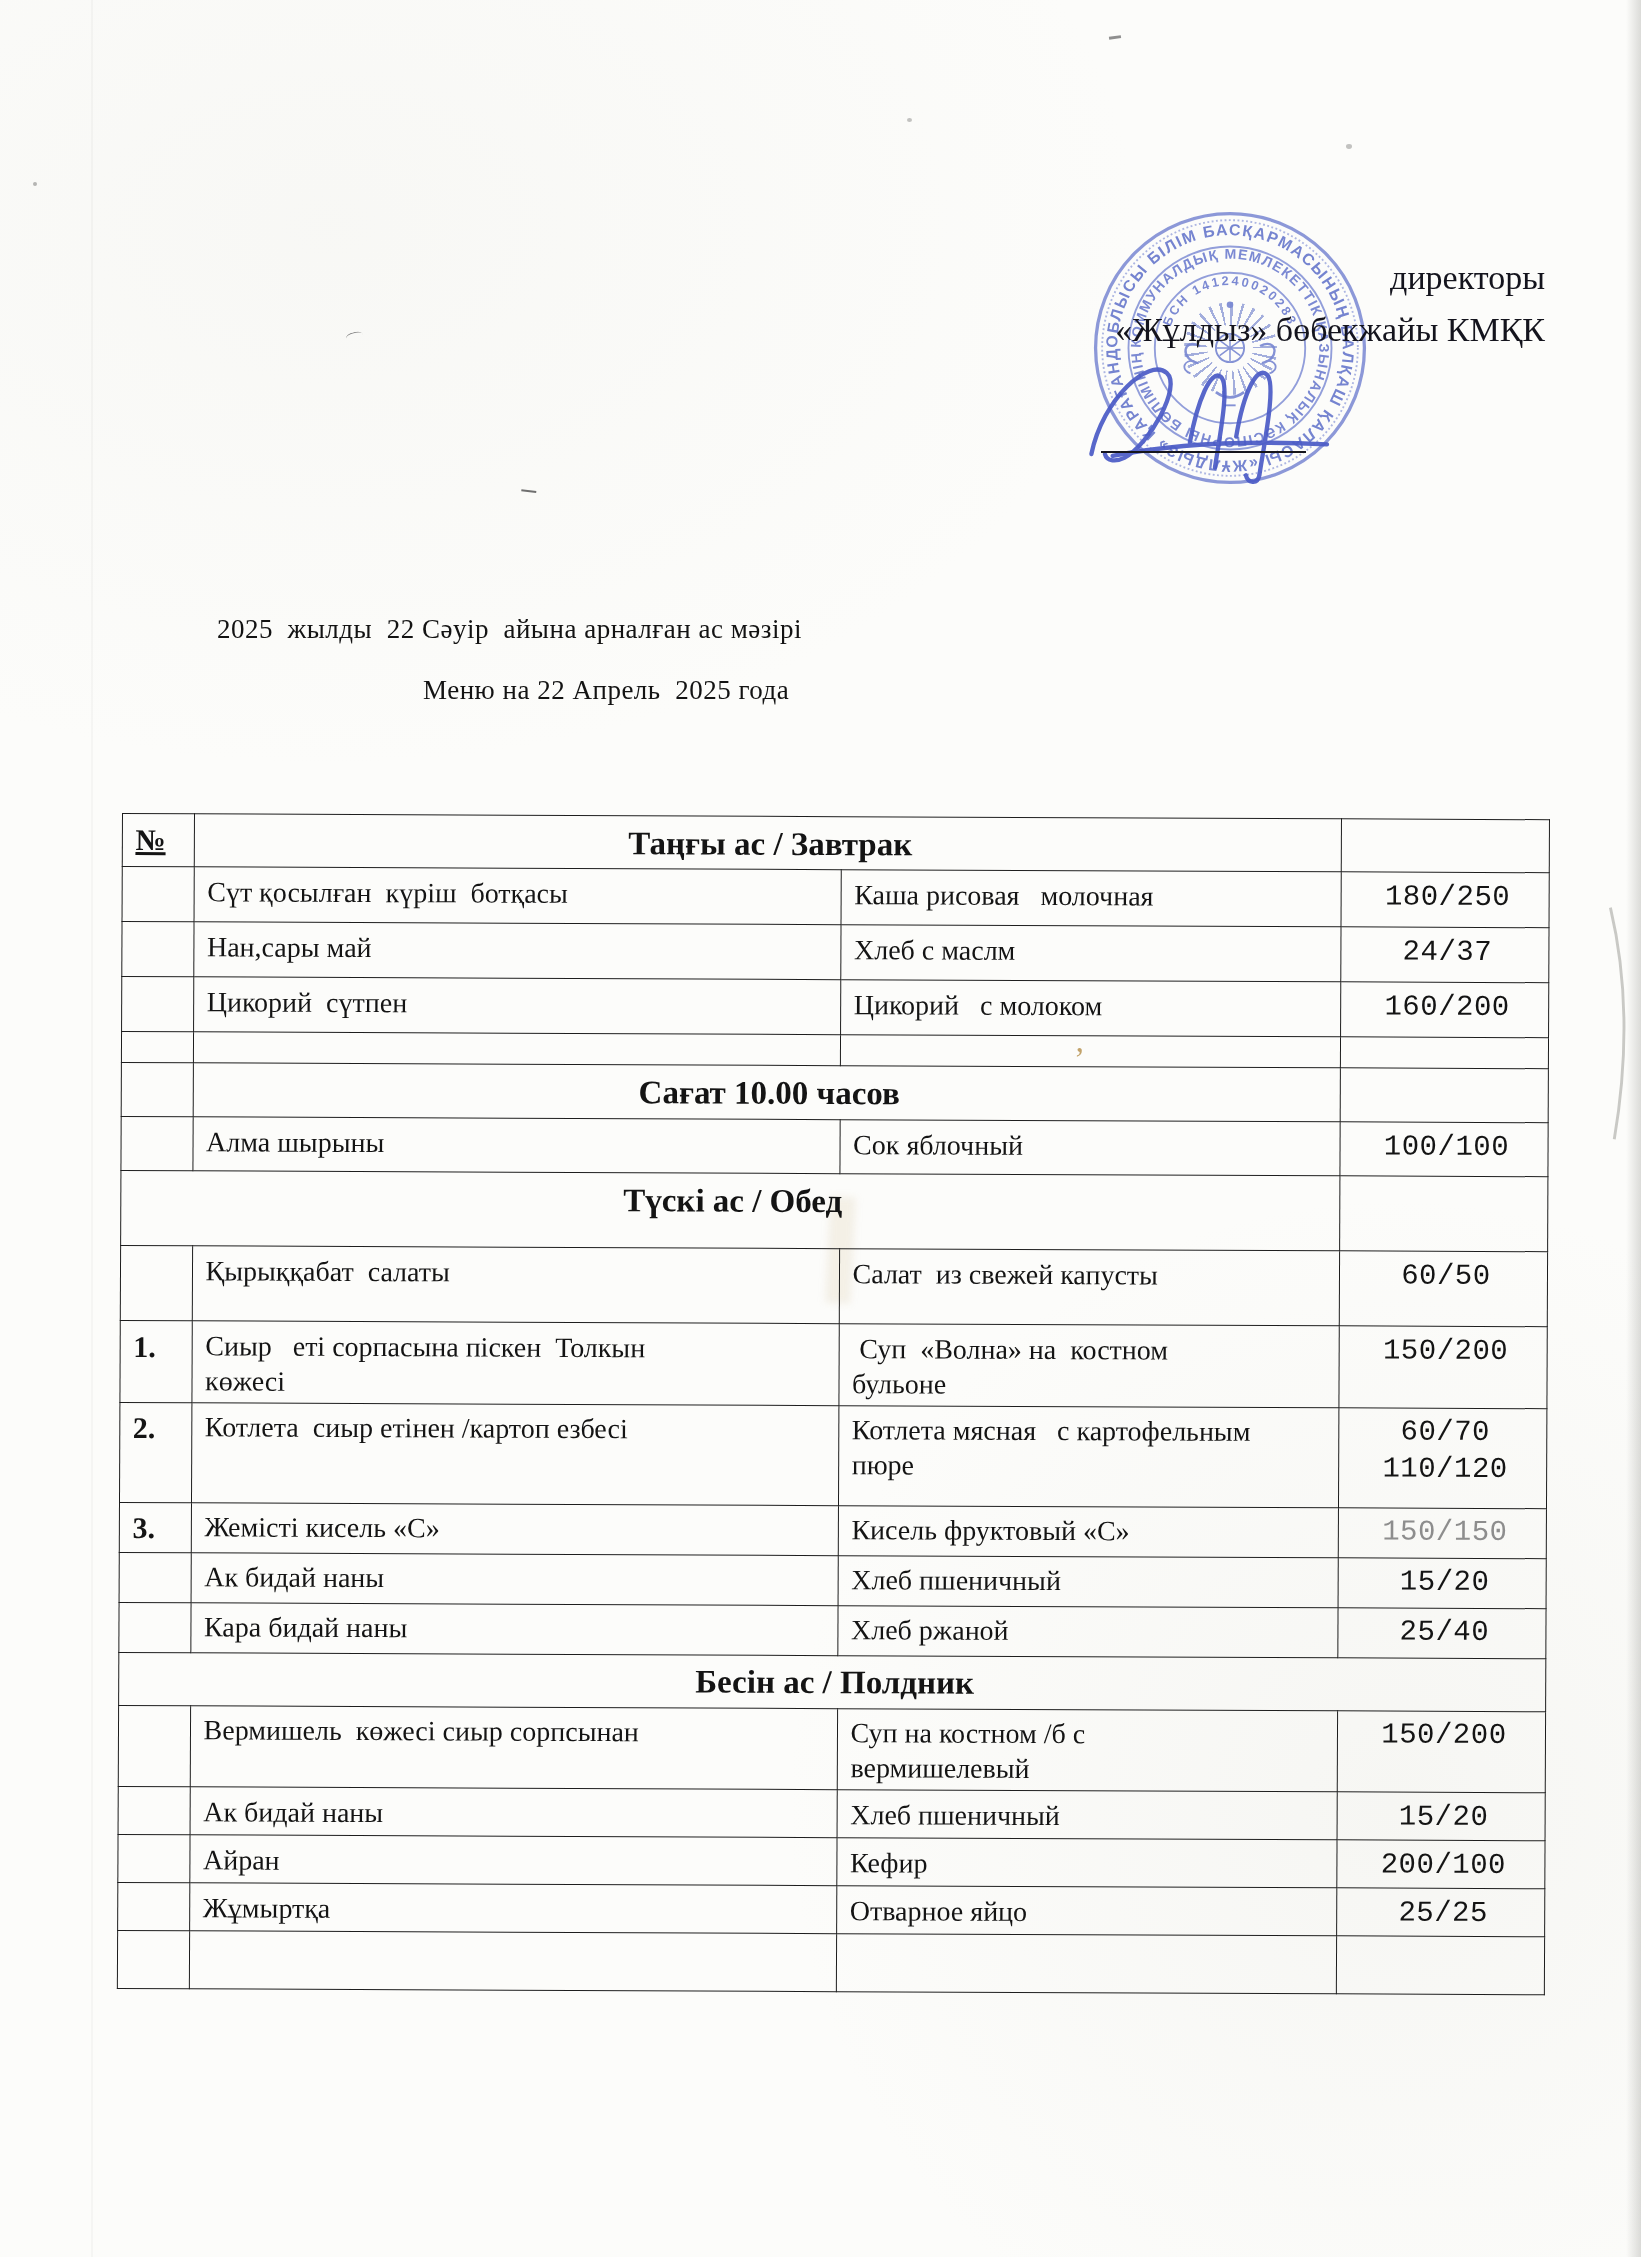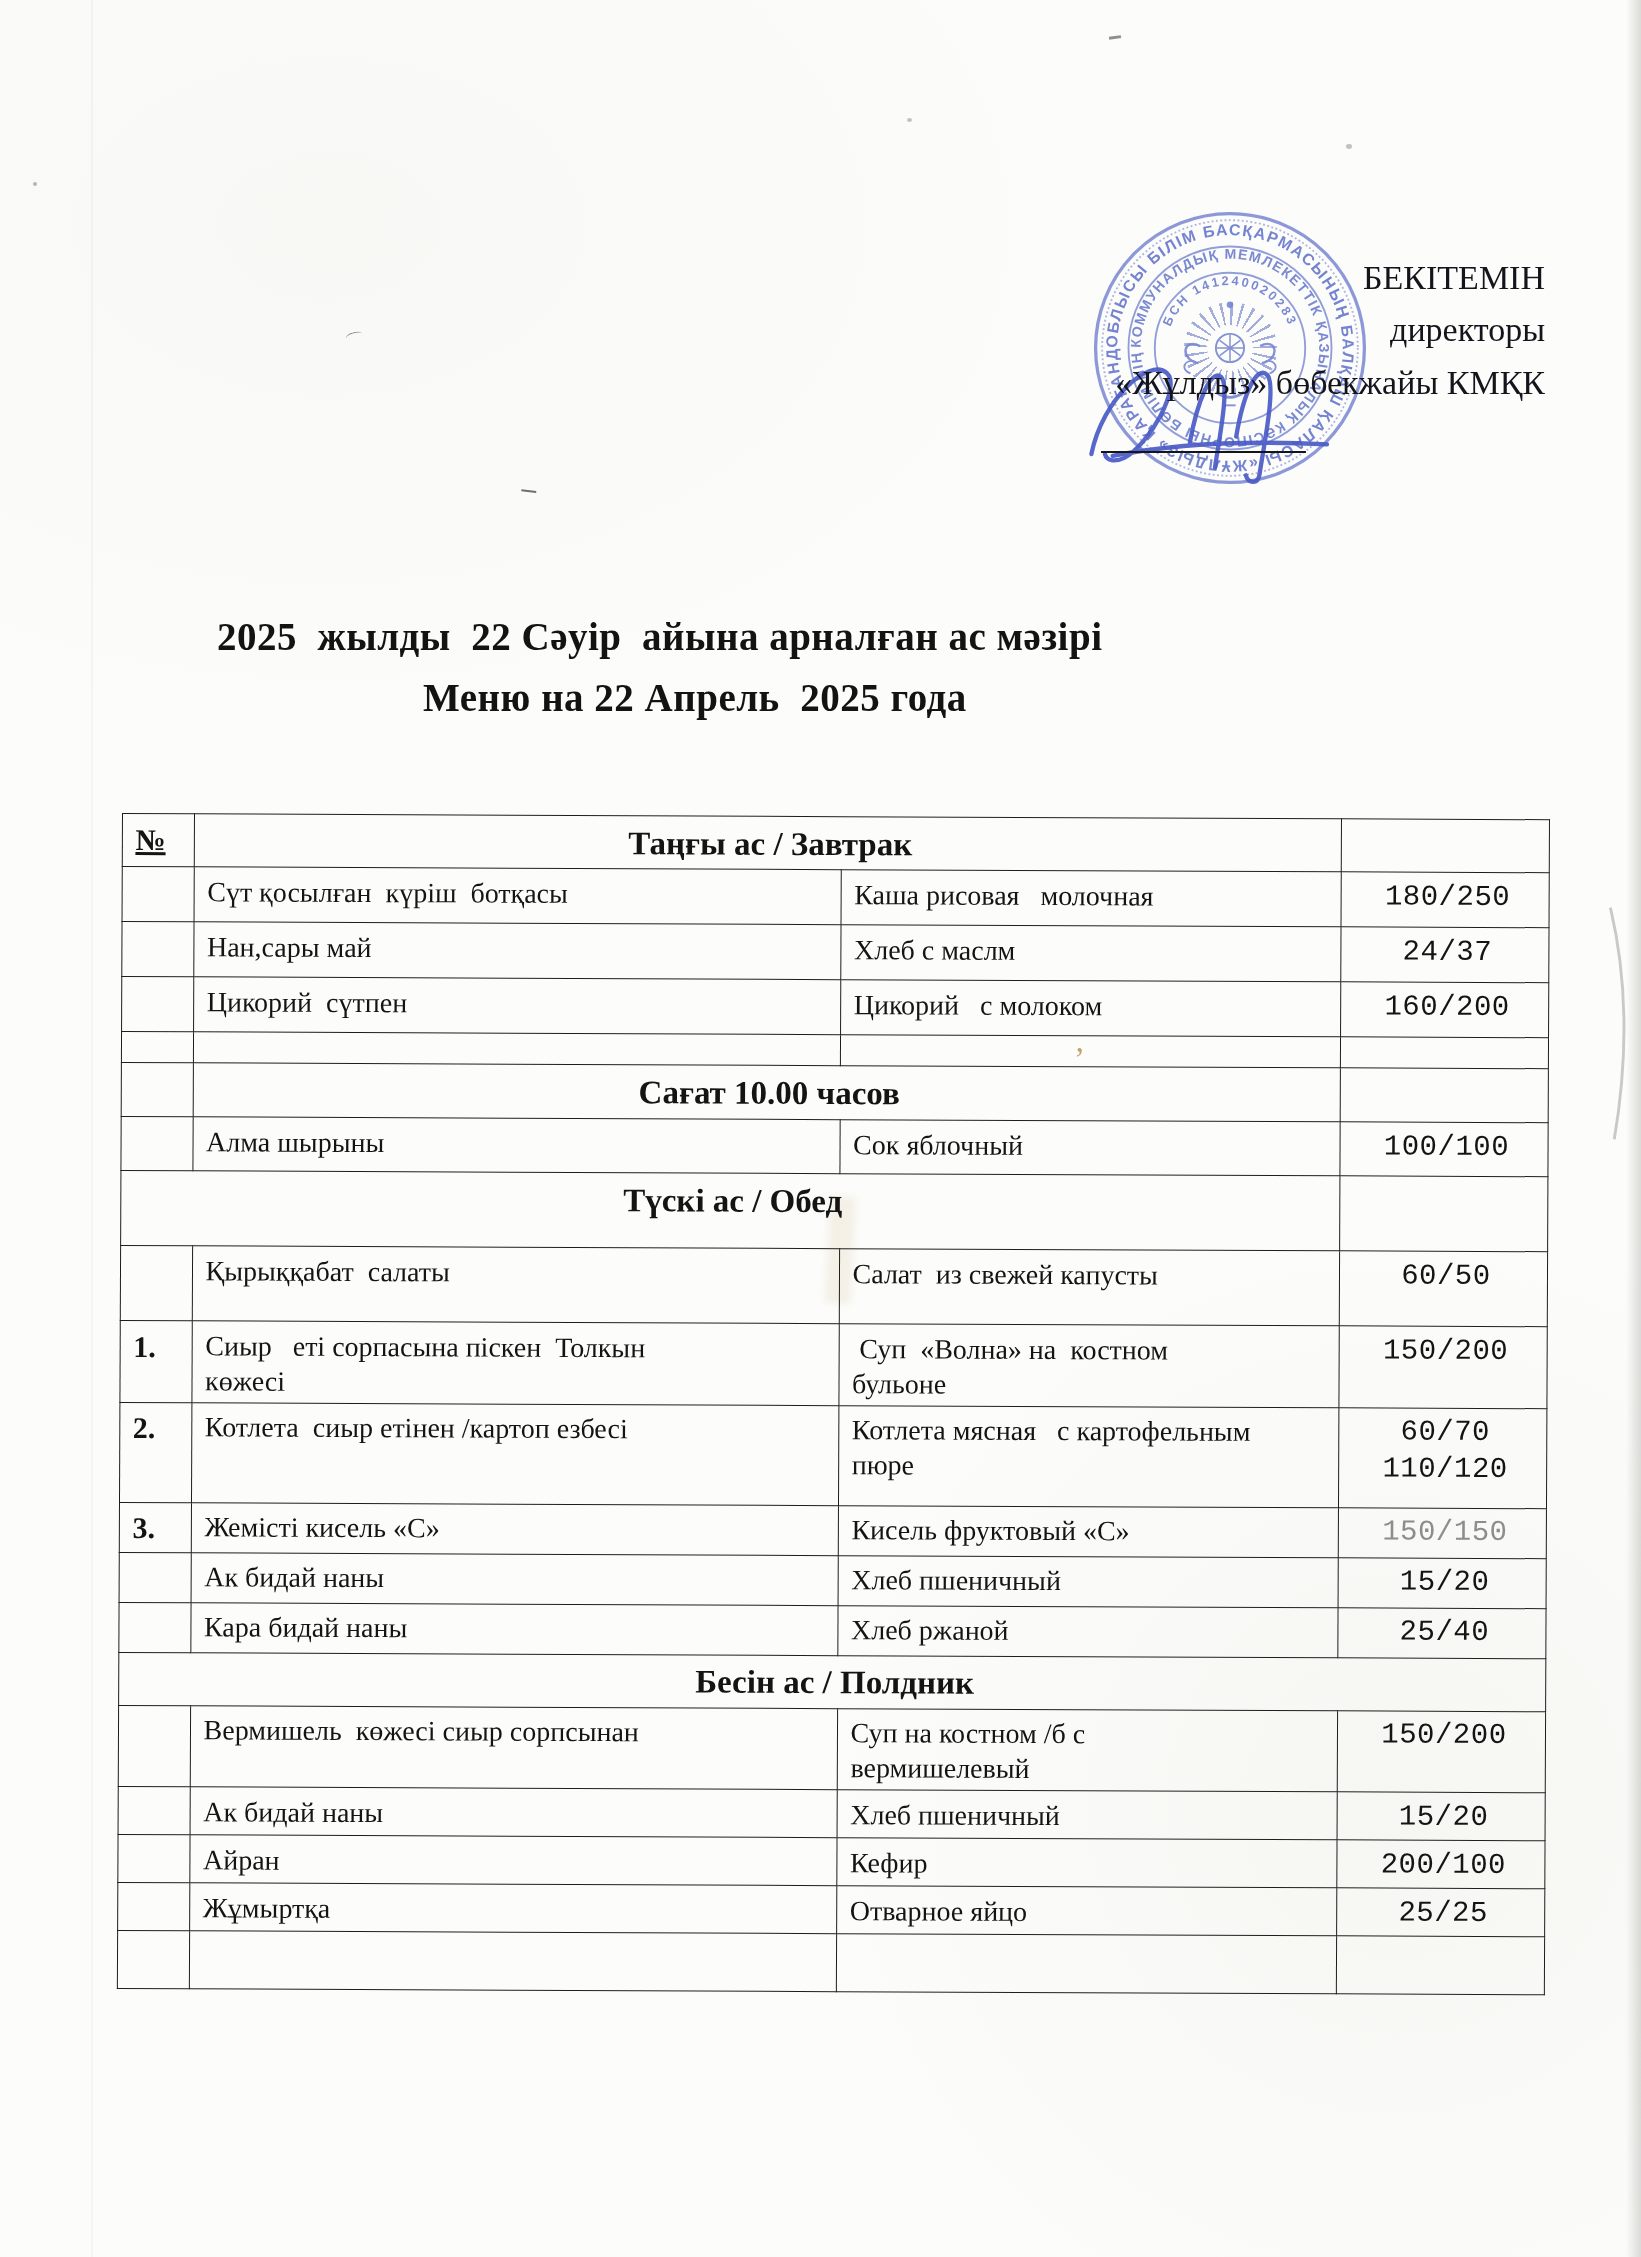--- a/index.html
+++ b/index.html
@@ -43,21 +43,21 @@
   }
   .stamp-rays-hole{
     position:absolute;left:118px;top:118px;width:46px;height:46px;border-radius:50%;
     background:#fcfcfa;
   }
   .stamp svg{position:absolute;left:0;top:0;}
   .signature{position:absolute;left:1074px;top:340px;width:280px;height:145px;}
 
   
   .title1,.title2{
-    position:absolute;font-weight:bold;font-size:39px;color:#131313;
+    position:absolute;font-weight:normal;font-size:27px;color:#131313;
     white-space:pre;letter-spacing:0.5px;
   }
   .title1{left:217px;top:614px;}
   .title2{left:423px;top:675px;}
 
   
   .table-wrap{position:absolute;left:122px;top:813px;transform:rotate(.25deg);transform-origin:left top;}
   table.menu{
     border-collapse:collapse;table-layout:fixed;width:1427px;
     font-size:28px;color:#141414;
@@ -150,21 +150,20 @@
     <g fill="none" stroke="#4b5bc6" stroke-width="4.5" stroke-linecap="round" opacity=".92">
       <path d="M18,118 C30,60 78,18 96,34 C112,48 78,108 52,122 C44,126 34,126 32,118"></path>
       <path d="M120,106 C128,62 142,30 152,38 C162,46 150,104 146,132"></path>
       <path d="M168,100 C176,52 190,26 200,36 C210,46 196,112 192,140 C190,150 180,148 178,140"></path>
       <path d="M40,120 C100,108 180,104 262,108"></path>
     </g>
   </svg>
   <div class="sig-underline"></div>
 
   <div class="approval">
-    <div>БЕКІТЕМІН</div>
     <div>директоры</div>
     <div>«Жұлдыз» бөбекжайы КМҚК</div>
   </div>
 
   <div class="title1">2025  жылды  22 Сәуір  айына арналған ас мәзірі</div>
   <div class="title2">Меню на 22 Апрель  2025 года</div>
 
   <div class="table-wrap">
   <table class="menu">
     <colgroup>

